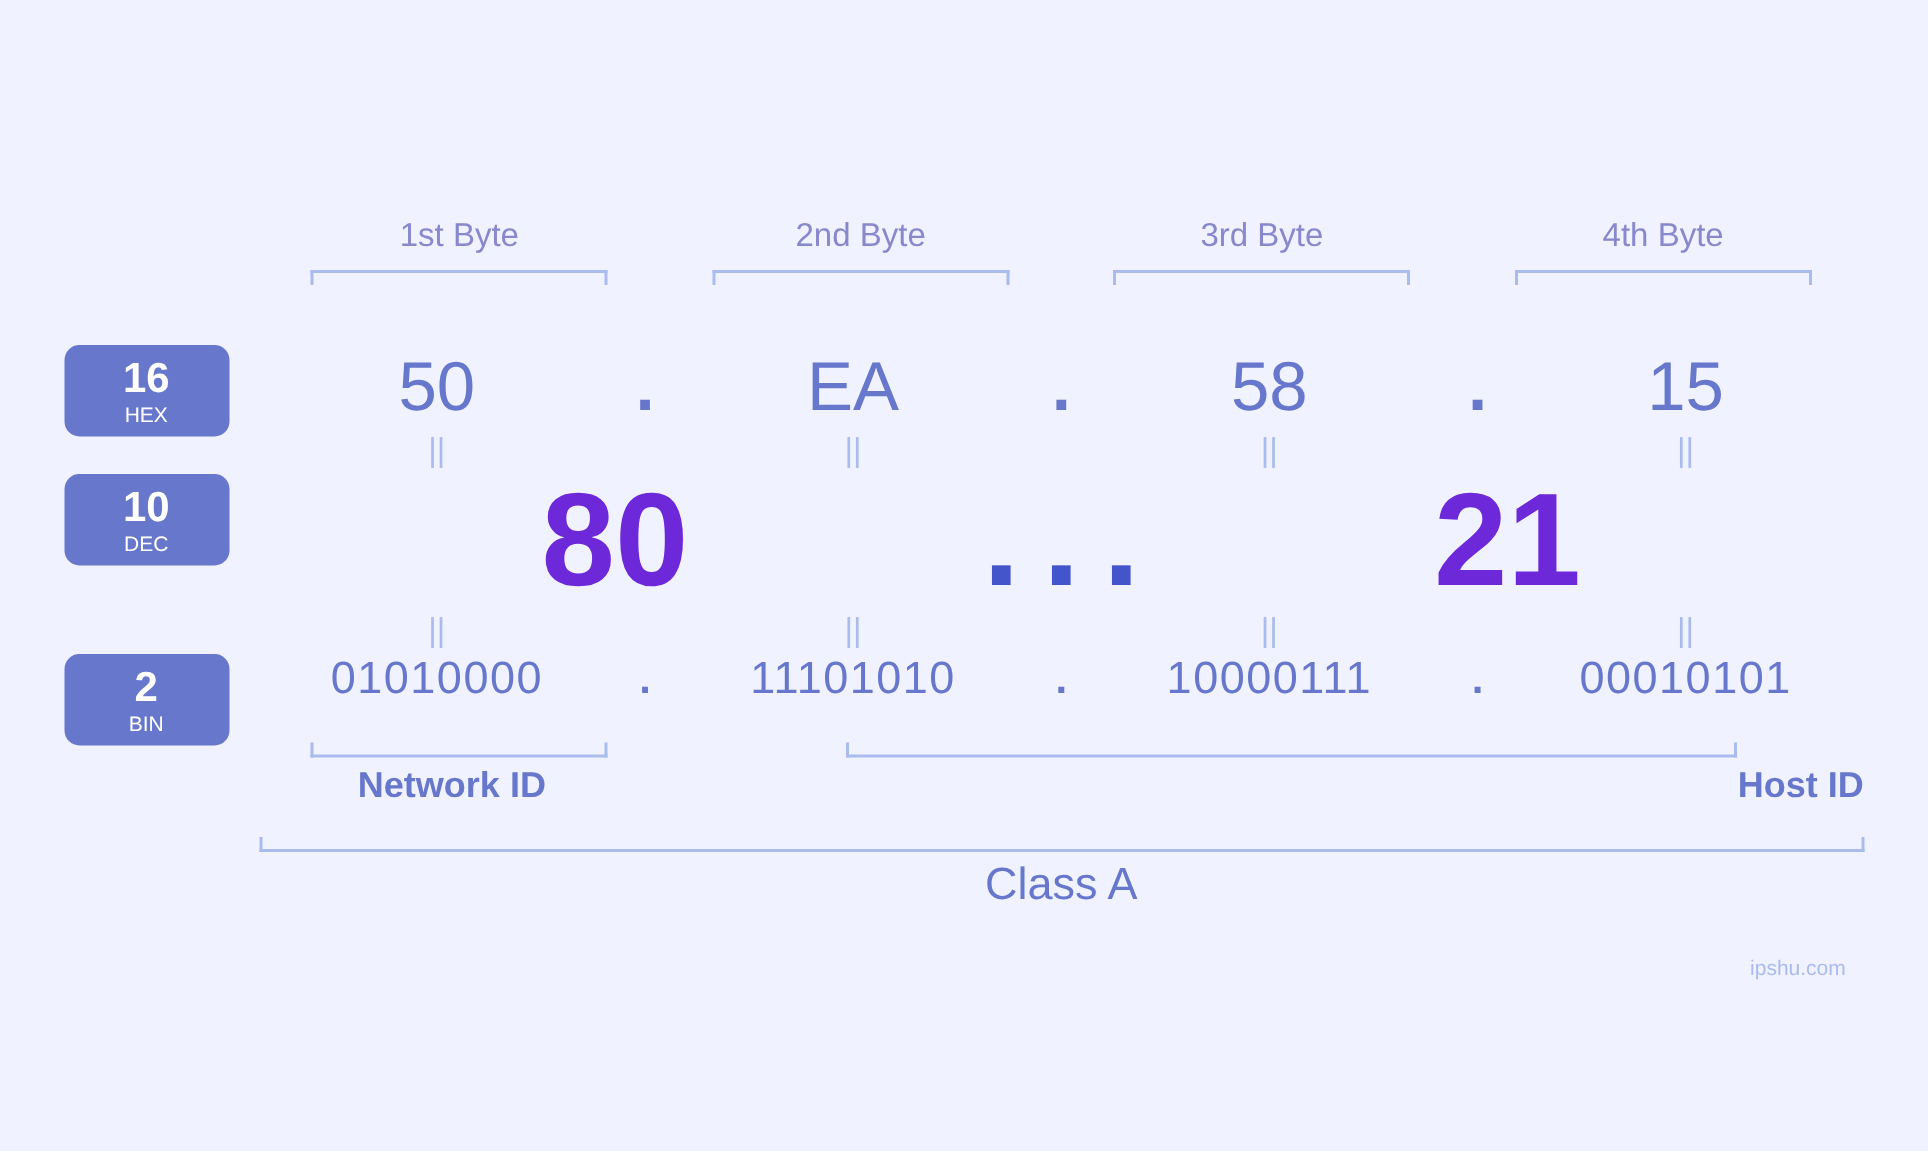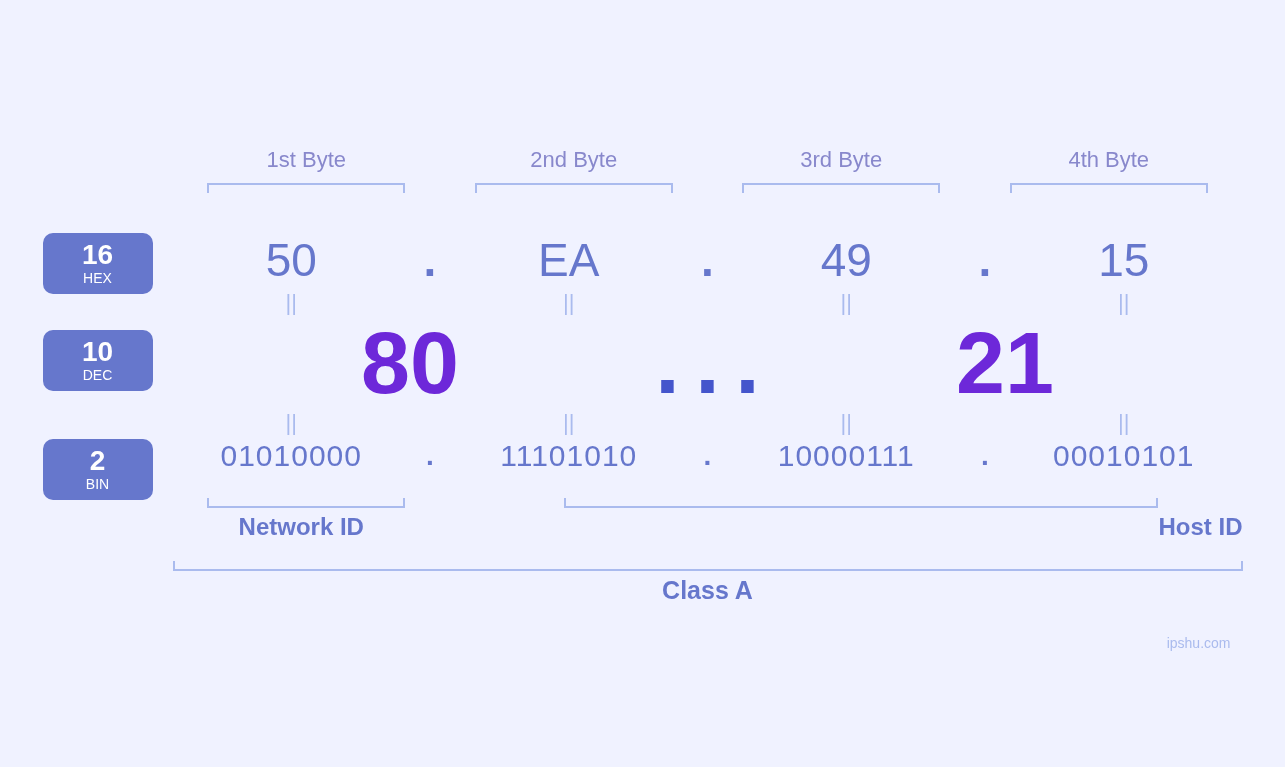--- a/index.html
+++ b/index.html
@@ -305,22 +305,22 @@
       height: 10px;
       width: 2px;
       background-color: #aabbee;
     }
 
     
     .class-label-row {
       padding-left: 130px;
       text-align: center;
       color: #6677cc;
-      font-size: 25px;
-      font-weight: bold;
+      font-size: 30px;
+      font-weight: normal;
       margin-bottom: 16px;
     }
 
     
     .watermark {
       position: absolute;
       bottom: -30px;
       right: 12px;
       color: #aabbee;
       font-size: 14px;
@@ -367,38 +367,38 @@
   <div class="hex-row-wrap">
     <div class="base-badge" style="top: 0;">
       <span class="base-number">16</span>
       <span class="base-label">HEX</span>
     </div>
     <div class="data-row">
       <div class="byte-value hex-val">50</div>
       <div class="dot-spacer dot hex-dot">.</div>
       <div class="byte-value hex-val">EA</div>
       <div class="dot-spacer dot hex-dot">.</div>
-      <div class="byte-value hex-val">49</div>
+      <div class="byte-value hex-val">58</div>
       <div class="dot-spacer dot hex-dot">.</div>
       <div class="byte-value hex-val">15</div>
     </div>
   </div>
 
   <div class="equal-row">
     <div class="equal-cell">||</div>
     <div class="eq-spacer"></div>
     <div class="equal-cell">||</div>
     <div class="eq-spacer"></div>
     <div class="equal-cell">||</div>
     <div class="eq-spacer"></div>
     <div class="equal-cell">||</div>
   </div>
 
   <div class="dec-row-wrap">
-    <div class="base-badge" style="top: 11px;">
+    <div class="base-badge" style="top: 0;">
       <span class="base-number">10</span>
       <span class="base-label">DEC</span>
     </div>
     <div class="data-row">
       <div class="byte-value dec-val">80</div>
       <div class="dot-spacer dot dec-dot">.</div>
       <div class="dot-spacer dot dec-dot">.</div>
       <div class="dot-spacer dot dec-dot">.</div>
       <div class="byte-value dec-val">21</div>
     </div>

